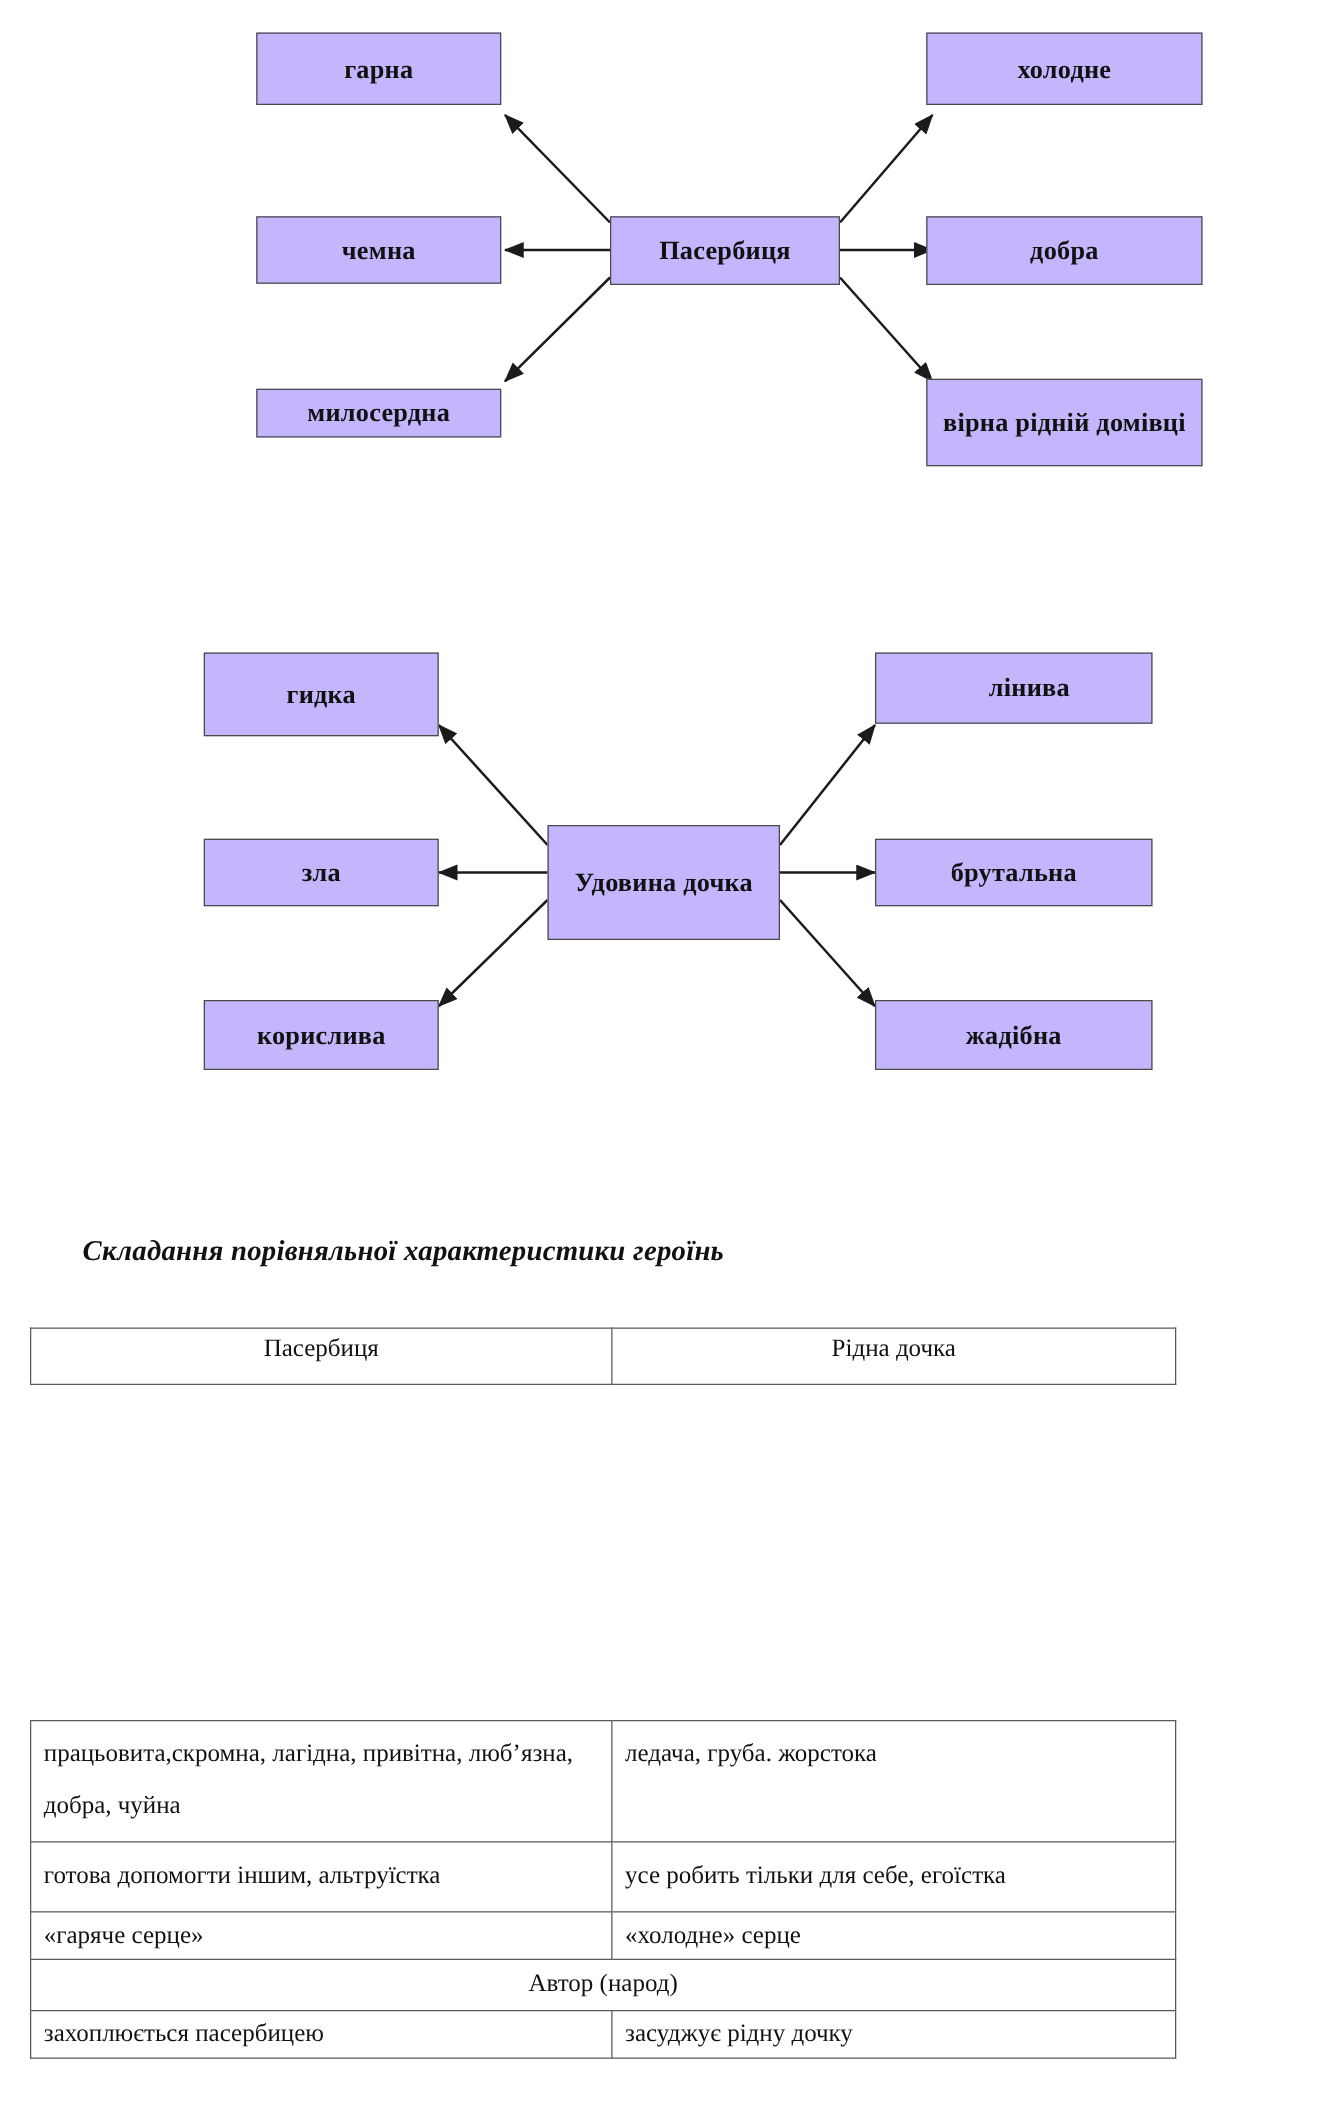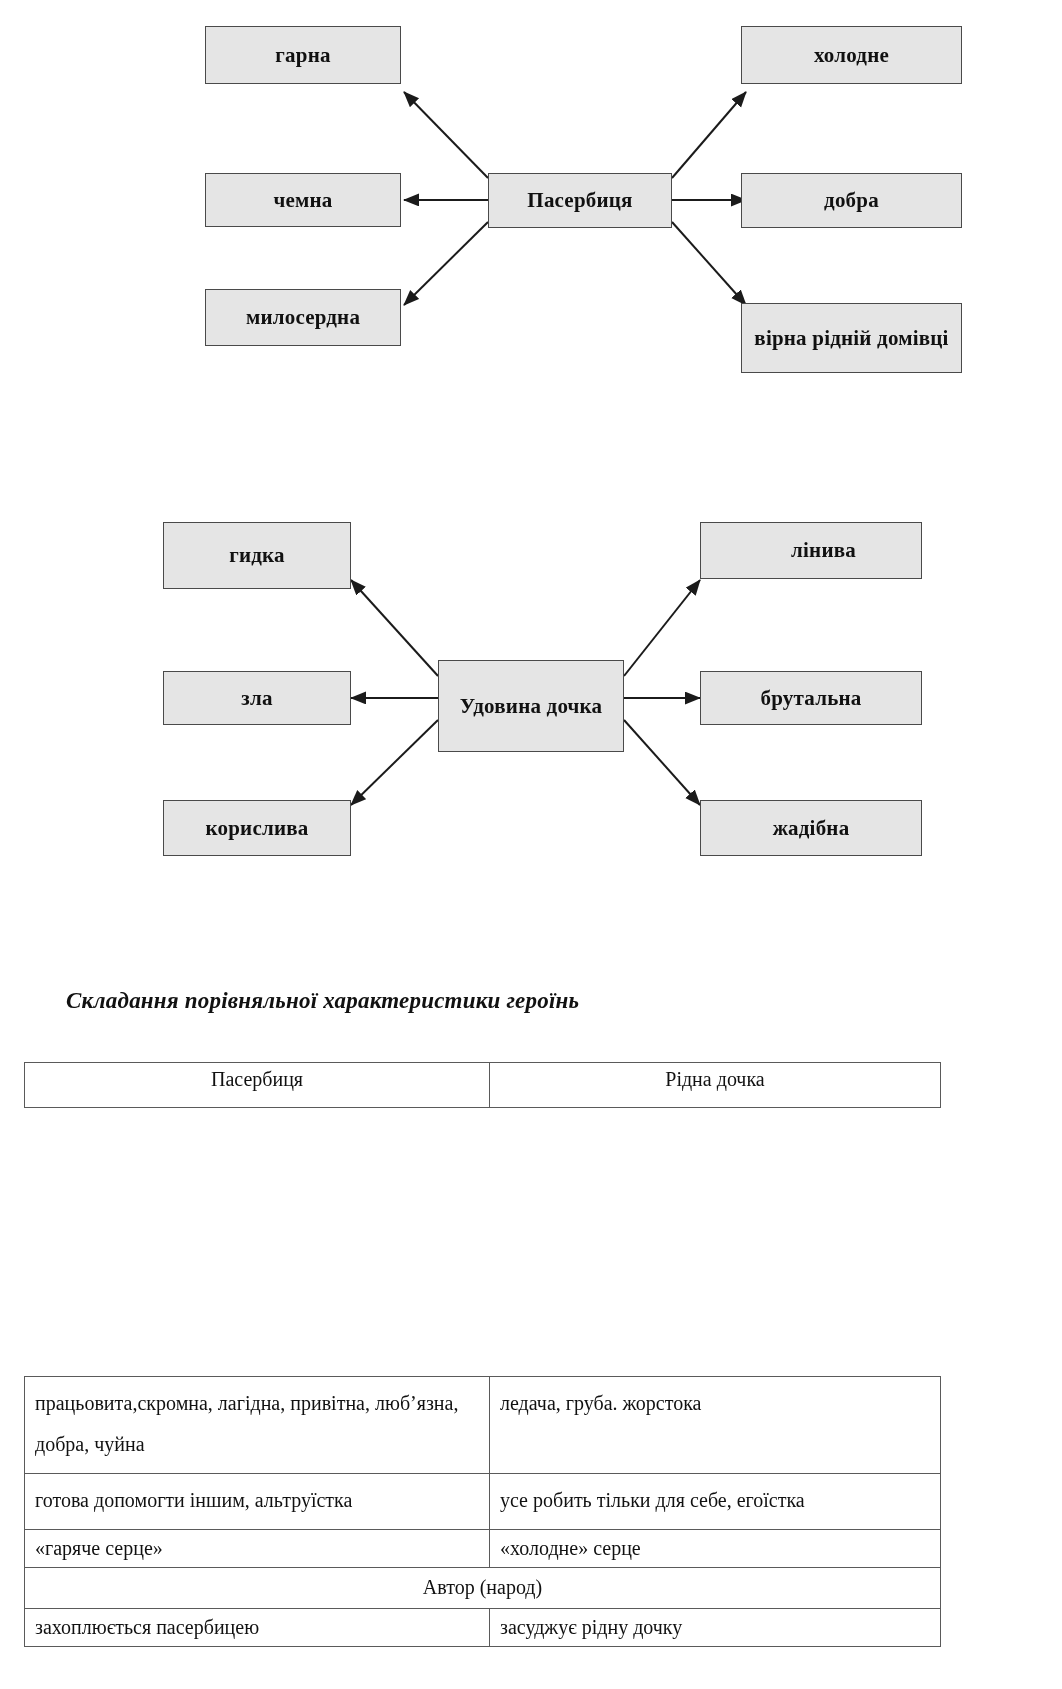--- a/index.html
+++ b/index.html
@@ -30,21 +30,21 @@
     left: 0; top: 0;
     width: 1062px;
     height: 100%;
     pointer-events: none;
   }
 
   .node {
     position: absolute;
     box-sizing: border-box;
     border: 1.6px solid #4a4a4a;
-    background: #e5e5e5;
+    background: #c4b5fd;
     display: flex;
     align-items: center;
     justify-content: center;
     text-align: center;
     font-weight: bold;
     font-size: 21px;
     line-height: 1.15;
     letter-spacing: 0.2px;
     padding: 2px 6px;
   }
@@ -143,21 +143,21 @@
   </div>
 
   <div class="node center" style="left:488px; top:173px; width:184px; height:55px;">
     <span>Пасербиця</span>
   </div>
 
   <div class="node" style="left:741px; top:173px; width:221px; height:55px;">
     <span>добра</span>
   </div>
 
-  <div class="node" style="left:205px; top:289px; width:196px; height:57px;">
+  <div class="node" style="left:205px; top:311px; width:196px; height:39px;">
     <span>милосердна</span>
   </div>
 
   <div class="node" style="left:741px; top:303px; width:221px; height:70px;">
     <span>вірна рідній домівці</span>
   </div>
 
 </div>
 
 <div class="diagram" id="diagram-2">

